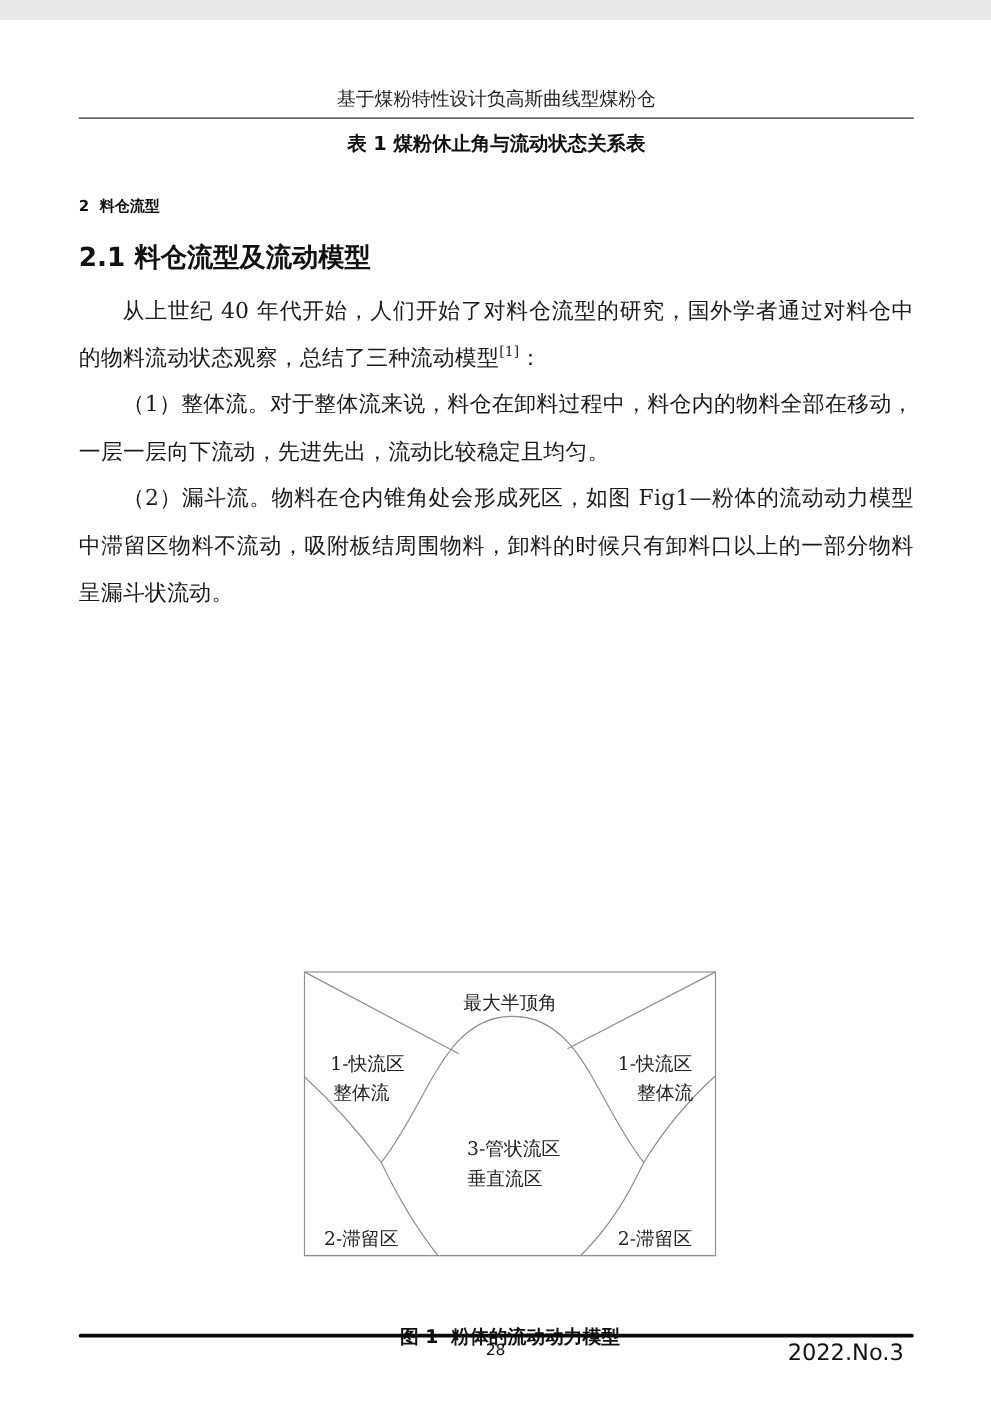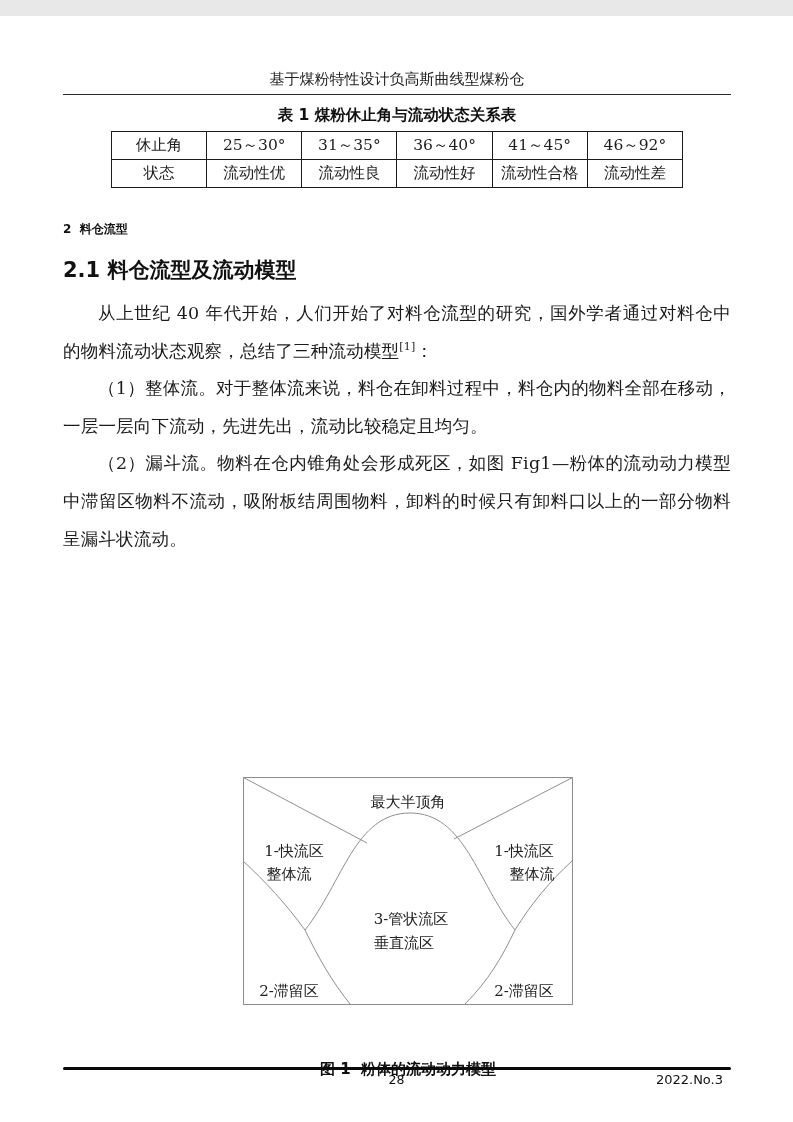--- a/index.html
+++ b/index.html
@@ -120,55 +120,35 @@
     left:0; right:0; top:1056px;
     text-align:center;
     font-family:"DejaVu Sans","Liberation Sans",sans-serif;
     font-size:12.5px;
     color:#111;
   }
   .footer-issue {
     position:absolute;
     right:70px; top:1056px;
     font-family:"DejaVu Sans","Liberation Sans",sans-serif;
-    font-size:13px;
+    font-size:18px;
     color:#111;
   }
 </style>
 </head>
 <body>
 
 <div class="page">
 
   <div class="content">
     <div class="header-title">基于煤粉特性设计负高斯曲线型煤粉仓</div>
     <div class="header-rule"></div>
 
     <div class="table-caption">表 1  煤粉休止角与流动状态关系表</div>
 
-    <table class="flow-table">
-      <tbody>
-        <tr>
-          <td>休止角</td>
-          <td>25～30°</td>
-          <td>31～35°</td>
-          <td>36～40°</td>
-          <td>41～45°</td>
-          <td>46～92°</td>
-        </tr>
-        <tr>
-          <td>状态</td>
-          <td>流动性优</td>
-          <td>流动性良</td>
-          <td>流动性好</td>
-          <td>流动性合格</td>
-          <td>流动性差</td>
-        </tr>
-      </tbody>
-    </table>
 
     <div class="h2">2  料仓流型</div>
     <div class="h21">2.1 料仓流型及流动模型</div>
 
     <div class="body-text">
       <p><span>从上世纪 40 年代开始，人们开始了对料仓流型的研究，国外学者通过对料仓中的物料流动状态观察，总结了三种流动模型</span><span class="cite-sup">[1]</span><span>：</span></p>
       <p>（1）整体流。对于整体流来说，料仓在卸料过程中，料仓内的物料全部在移动，一层一层向下流动，先进先出，流动比较稳定且均匀。</p>
       <p>（2）漏斗流。物料在仓内锥角处会形成死区，如图 Fig1—粉体的流动动力模型中滞留区物料不流动，吸附板结周围物料，卸料的时候只有卸料口以上的一部分物料呈漏斗状流动。</p>
     </div>
   </div>

